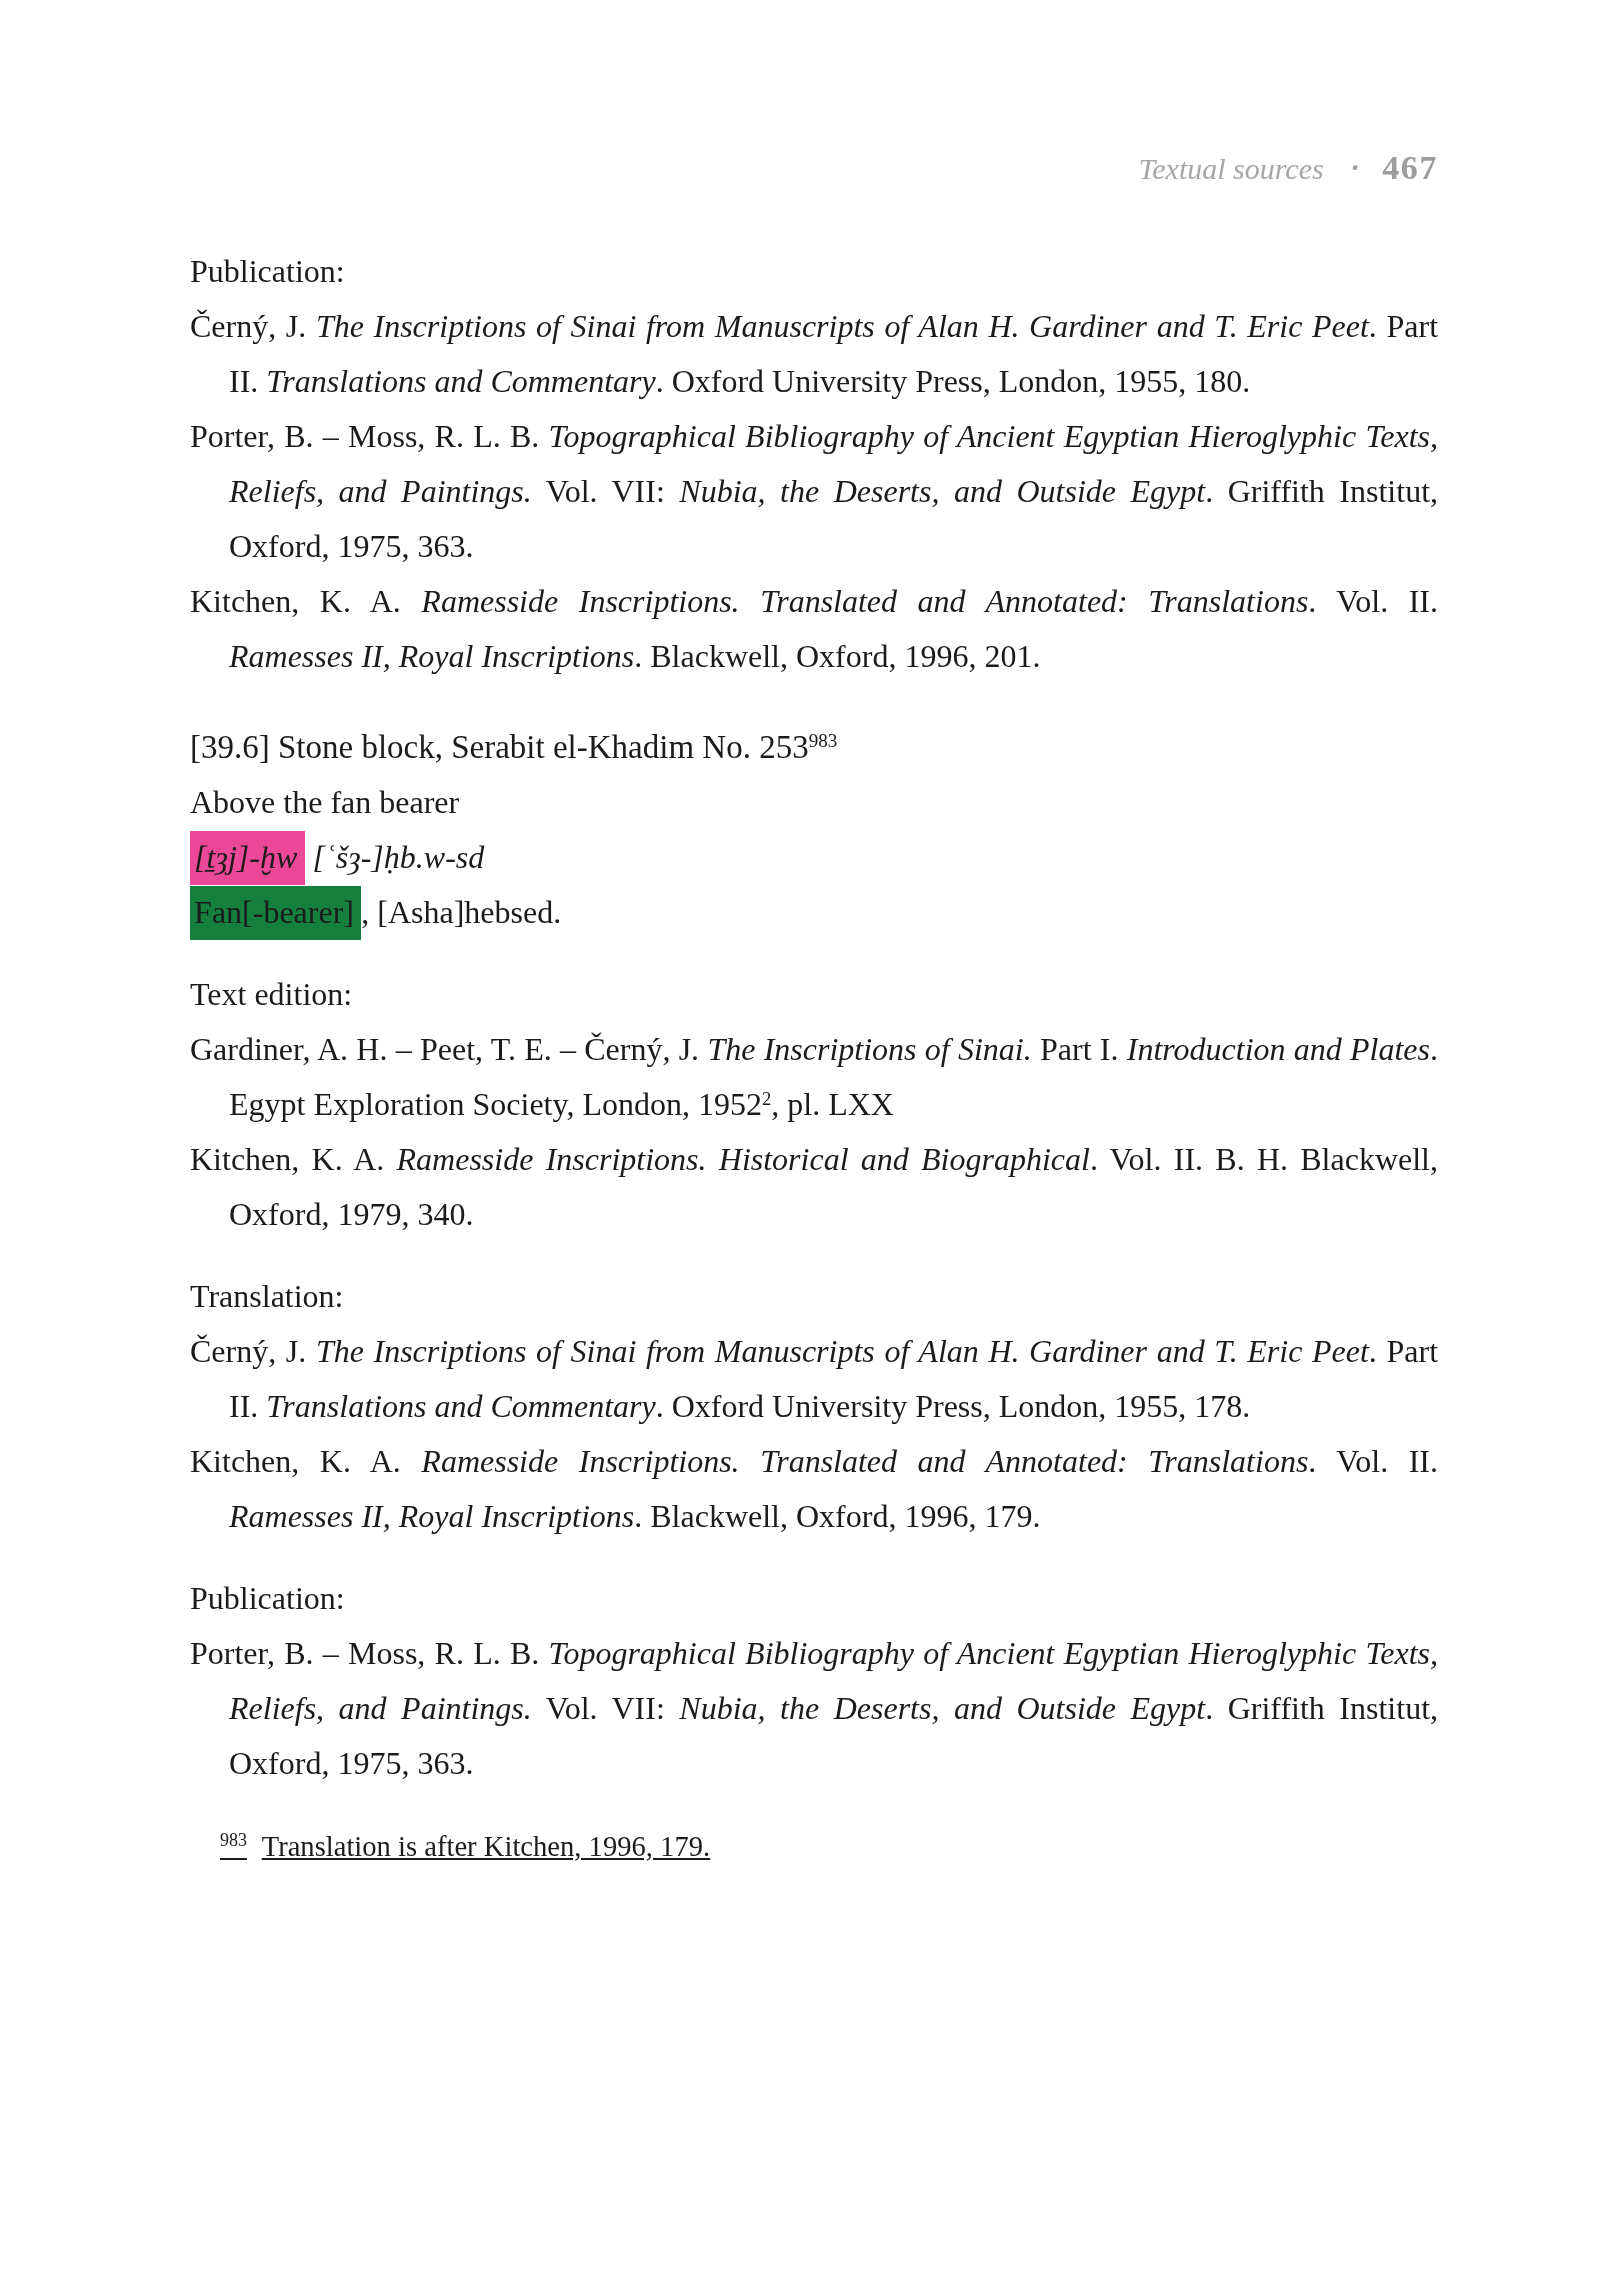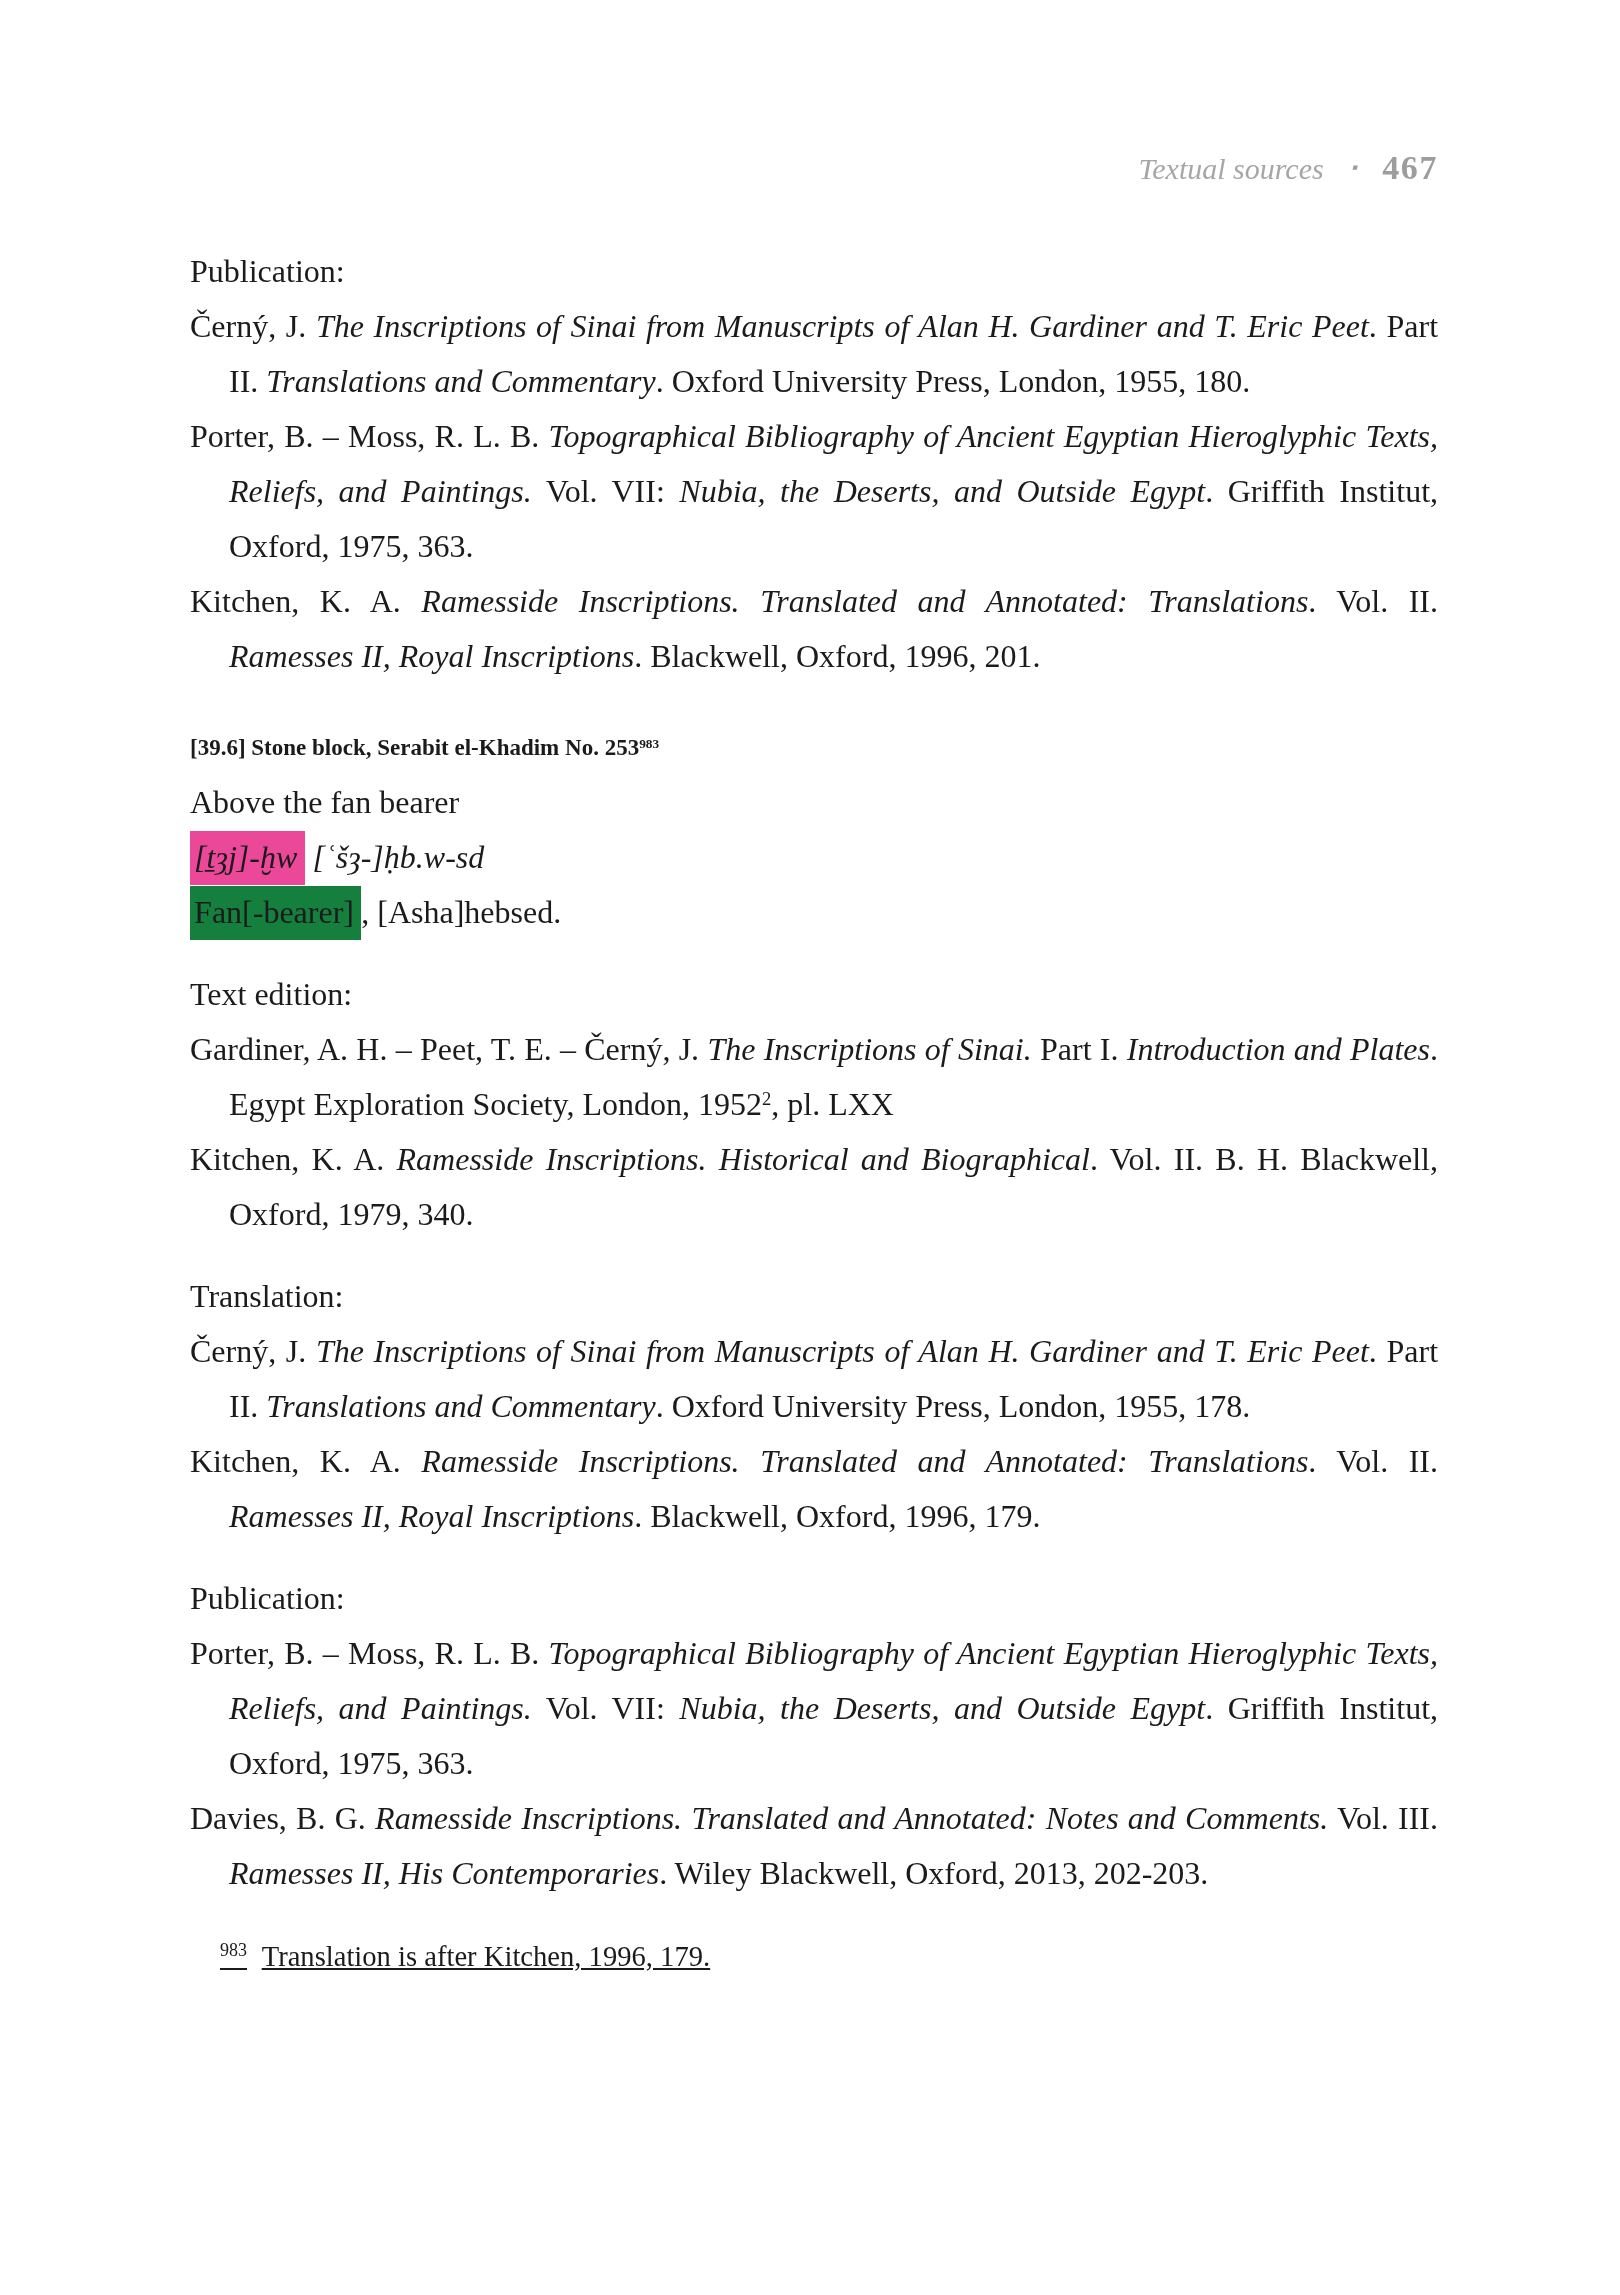--- a/index.html
+++ b/index.html
@@ -29,21 +29,21 @@
     text-align:justify;
   }
   .page-body p{margin:0;}
   .sec{margin-top:0;}
   .sec.gap{margin-top:27px;}
   .label{text-align:left;}
   .entry{padding-left:39px;text-indent:-39px;}
 
   .catalog{margin-top:36px;}
   .catalog-heading{
-    margin:0;font-size:23px;font-weight:700;line-height:55px;text-align:left;
+    margin:0;font-size:33px;font-weight:400;line-height:55px;text-align:left;
   }
   .line{text-align:left;}
 
   
   .run-r{font-style:normal;}
   .run-i{font-style:italic;}
   .run-hi{background:#15803d;padding:8.2px 7.3px 9.8px 4.1px;text-align:center;}
   .run-hii{background:#ec4899;padding:8.2px 7.3px 9.8px 4.1px;font-style:italic;}
   .run-sup{font-size:0.58em;vertical-align:0.55em;line-height:0;}
 
@@ -89,21 +89,20 @@
 
     <section class="sec gap">
       <p class="label">Translation:</p>
       <p class="entry"><span class="run-r">Černý, J. </span><span class="run-i">The Inscriptions of Sinai from Manuscripts of Alan H. Gardiner and T. Eric Peet</span><span class="run-r">. Part II. </span><span class="run-i">Translations and Commentary</span><span class="run-r">. Oxford University Press, London, 1955, 178.</span></p>
       <p class="entry"><span class="run-r">Kitchen, K. A. </span><span class="run-i">Ramesside Inscriptions. Translated and Annotated: Translations</span><span class="run-r">. Vol. II. </span><span class="run-i">Ramesses II, Royal Inscriptions</span><span class="run-r">. Blackwell, Oxford, 1996, 179.</span></p>
     </section>
 
     <section class="sec gap">
       <p class="label">Publication:</p>
       <p class="entry"><span class="run-r">Porter, B. – Moss, R. L. B. </span><span class="run-i">Topographical Bibliography of Ancient Egyptian Hieroglyphic Texts, Reliefs, and Paintings.</span><span class="run-r"> Vol. VII: </span><span class="run-i">Nubia, the Deserts, and Outside Egypt</span><span class="run-r">. Griffith Institut, Oxford, 1975, 363.</span></p>
-      <p class="entry"><span class="run-r">Davies, B. G. </span><span class="run-i">Ramesside Inscriptions. Translated and Annotated: Notes and Comments.</span><span class="run-r"> Vol. III. </span><span class="run-i">Ramesses II, His Contemporaries</span><span class="run-r">. Wiley Blackwell, Oxford, 2013, 202-203.</span></p>
     </section>
 
     <div class="footnote">
       <span class="fn-ref">983</span><span>Translation is after Kitchen, 1996, 179.</span>
     </div>
 
   </div>
 </div>
 
 

